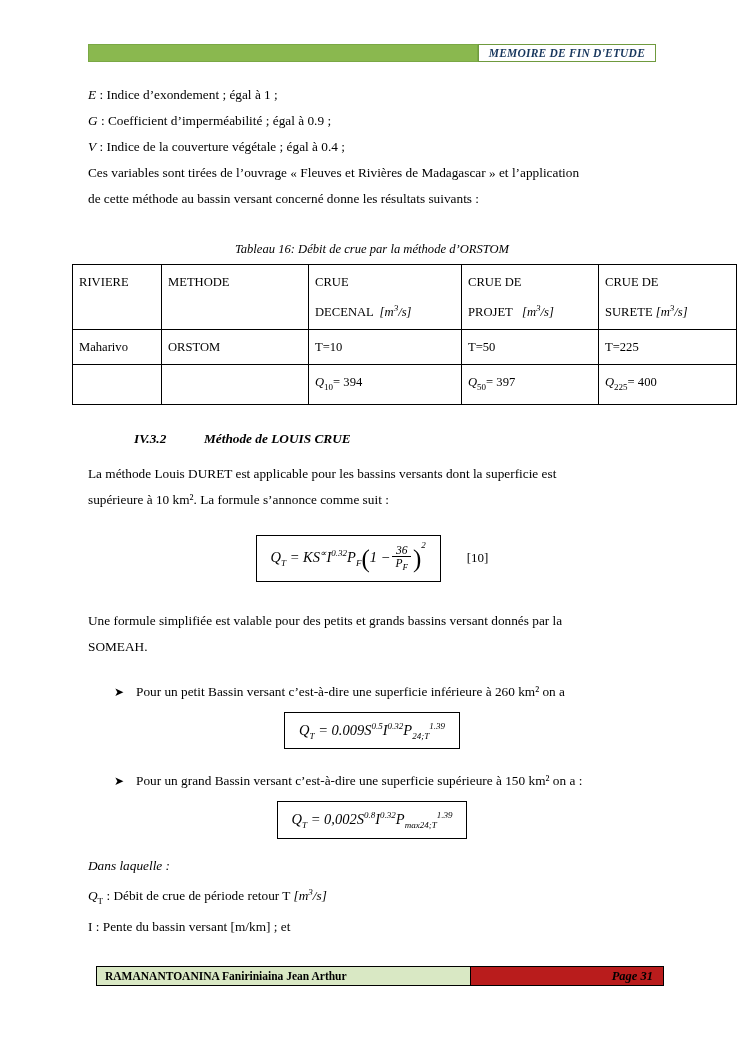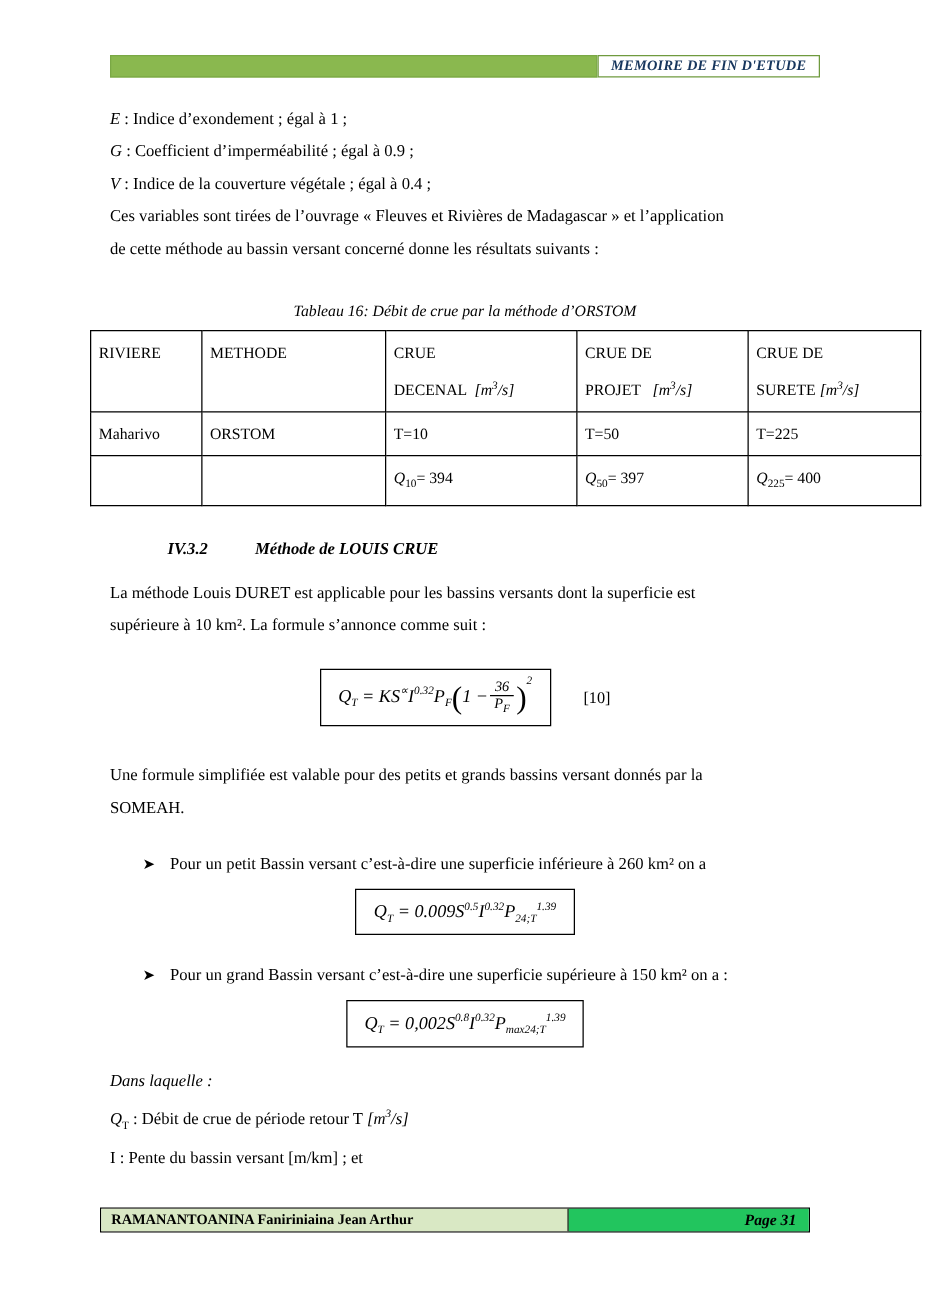--- a/index.html
+++ b/index.html
@@ -173,21 +173,21 @@
     display: inline-block;
     width: 22px;
     flex: 0 0 22px;
     color: #000;
     font-size: 12px;
   }
 
   
   .footer {
     position: absolute;
-    left: 80px;
+    left: 96px;
     top: 966px;
     width: 568px;
     height: 20px;
     display: flex;
     align-items: stretch;
     border: 1px solid #000000;
     box-sizing: border-box;
   }
   .footer-left {
     flex: 1 1 auto;
@@ -195,21 +195,21 @@
     display: flex;
     align-items: center;
     padding-left: 8px;
     font-size: 11.5px;
     font-weight: bold;
     border-right: 1px solid #000000;
     box-sizing: border-box;
   }
   .footer-right {
     flex: 0 0 182px;
-    background: #22c55e;
+    background: #b91c1c;
     display: flex;
     align-items: center;
     justify-content: flex-end;
     padding-right: 10px;
     font-size: 12.5px;
     font-weight: bold;
     font-style: italic;
   }
 </style>
 </head>

